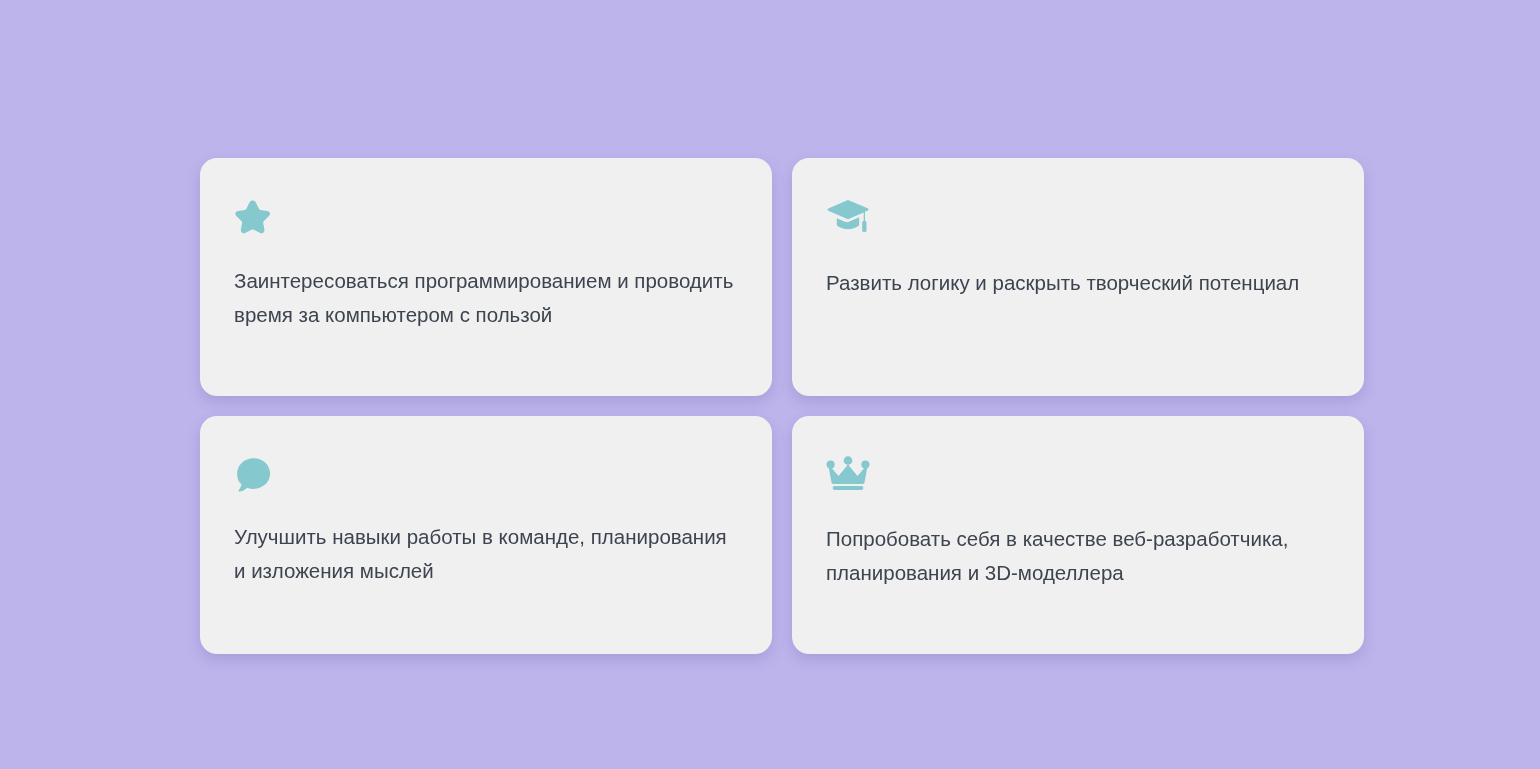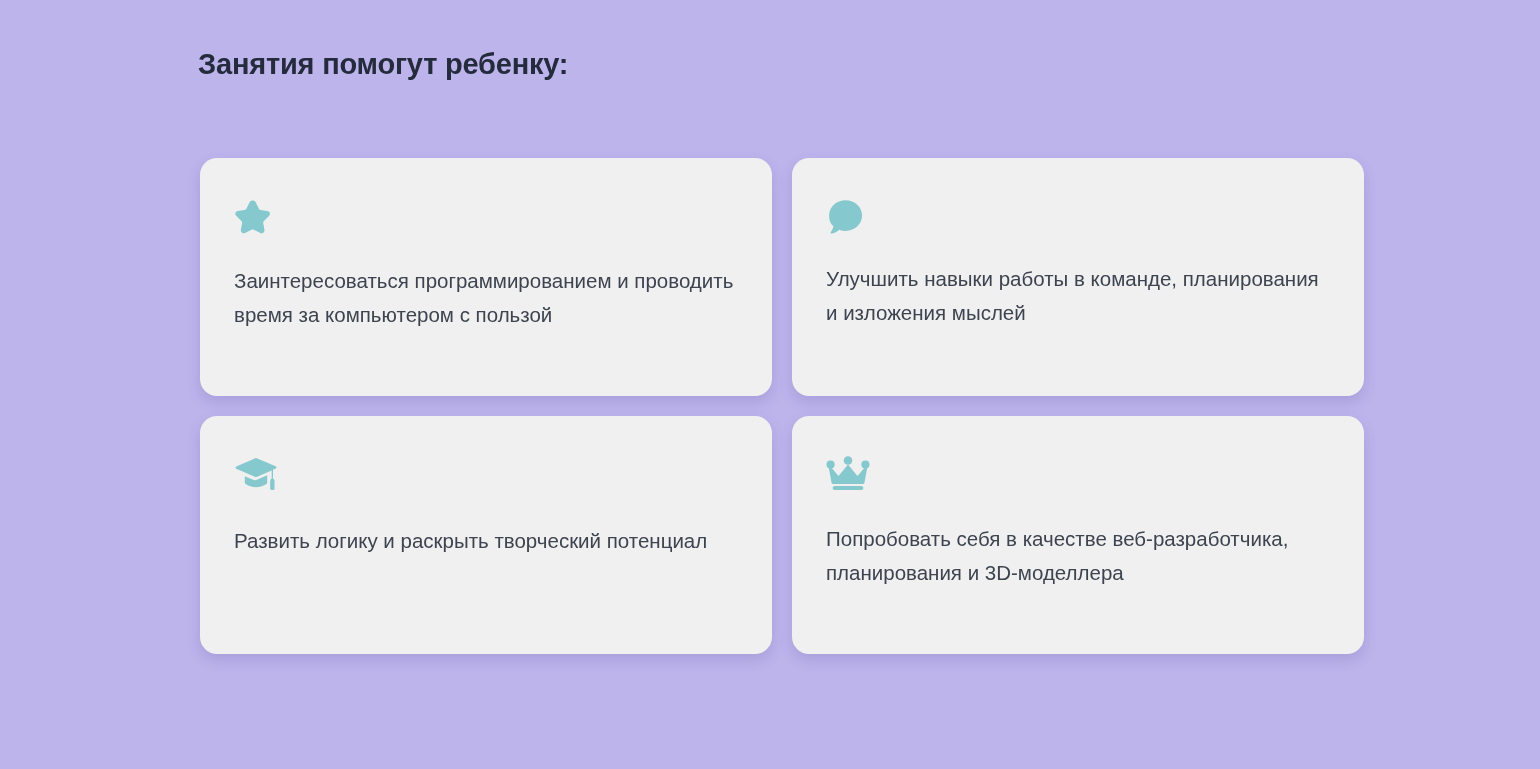--- a/index.html
+++ b/index.html
@@ -78,50 +78,49 @@
   .card--star    .card-icon { margin-bottom: 26px; }
   .card--cap     .card-icon { margin-bottom: 28px; }
   .card--bubble  .card-icon { margin-bottom: 24px; }
   .card--crown   .card-icon { margin-bottom: 26px; }
 </style>
 </head>
 <body>
 
 <div class="page">
 
-  <h2 class="section-heading">Занятия помогут ребенку:</h2>
 
   <div class="card-grid">
 
     <div class="card card--star">
       <span class="card-icon">
         <svg width="38" height="38" viewBox="0 0 38 38" aria-hidden="true">
           <path fill="#85c9cf" d="M19 2.4c1.4 0 2.2.9 2.8 2.1l3 6.1c.4.8.9 1.2 1.8 1.3l6.7 1c1.4.2 2.3.8 2.6 2.1.3 1.3-.2 2.3-1.2 3.2l-4.8 4.7c-.6.6-.8 1.2-.7 2.1l1.2 6.6c.2 1.4-.1 2.4-1.2 3.2-1.1.8-2.2.7-3.4 0l-6-3.1c-.8-.4-1.5-.4-2.3 0l-6 3.1c-1.2.6-2.3.8-3.4 0-1.1-.8-1.4-1.8-1.2-3.2l1.2-6.6c.1-.9-.1-1.5-.7-2.1L2.6 18.2c-1-1-1.5-2-1.2-3.2.3-1.3 1.2-1.9 2.6-2.1l6.7-1c.9-.1 1.4-.5 1.8-1.3l3-6.1c.6-1.2 1.4-2.1 2.8-2.1z"></path>
         </svg>
       </span>
       <p class="card-text">Заинтересоваться программированием и проводить время за компьютером с пользой</p>
     </div>
 
-    <div class="card card--bubble">
-      <span class="card-icon">
-        <svg width="38" height="38" viewBox="0 0 38 38" aria-hidden="true">
-          <path fill="#85c9cf" d="M19.6 2.3c9.3 0 16.5 6.8 16.5 15.3s-7.2 15.3-16.5 15.3c-2.3 0-4.5-.4-6.5-1.2-1.6 1.6-4 3.3-7.3 3.9-.9.2-1.5-.8-1-1.5 1.2-1.6 2.3-3.7 2.6-5.8C4 25.4 3.1 21.9 3.1 17.6 3.1 9.1 10.3 2.3 19.6 2.3z"></path>
-        </svg>
-      </span>
-      <p class="card-text">Улучшить навыки работы в команде, планирования и изложения мыслей</p>
-    </div>
-
     <div class="card card--cap">
       <span class="card-icon">
         <svg width="44" height="36" viewBox="0 0 44 36" aria-hidden="true">
           <path fill="#85c9cf" d="M21.4 2.2 2.3 10.5c-1 .4-1 1.9 0 2.3l19.1 8.3c.4.2.8.2 1.2 0l15.1-6.6v8.1c-.9.5-1.5 1.4-1.5 2.5v7.7c0 .7.5 1.2 1.2 1.2h1.9c.7 0 1.2-.5 1.2-1.2v-7.7c0-1.1-.6-2-1.5-2.5v-8.9l2.7-1.2c1-.4 1-1.9 0-2.3L22.6 2.2c-.4-.2-.8-.2-1.2 0z"></path>
           <path fill="#85c9cf" d="M10.8 19.3v7.1c0 .7.3 1.3.8 1.7 2.6 2 6.4 3.1 10.4 3.1s7.8-1.1 10.4-3.1c.5-.4.8-1 .8-1.7v-7.1l-10.3 4.5c-.6.3-1.2.4-1.9.4s-1.3-.1-1.9-.4l-8.3-3.6z"></path>
         </svg>
       </span>
       <p class="card-text">Развить логику и раскрыть творческий потенциал</p>
+    </div>
+
+    <div class="card card--bubble">
+      <span class="card-icon">
+        <svg width="38" height="38" viewBox="0 0 38 38" aria-hidden="true">
+          <path fill="#85c9cf" d="M19.6 2.3c9.3 0 16.5 6.8 16.5 15.3s-7.2 15.3-16.5 15.3c-2.3 0-4.5-.4-6.5-1.2-1.6 1.6-4 3.3-7.3 3.9-.9.2-1.5-.8-1-1.5 1.2-1.6 2.3-3.7 2.6-5.8C4 25.4 3.1 21.9 3.1 17.6 3.1 9.1 10.3 2.3 19.6 2.3z"></path>
+        </svg>
+      </span>
+      <p class="card-text">Улучшить навыки работы в команде, планирования и изложения мыслей</p>
     </div>
 
     <div class="card card--crown">
       <span class="card-icon">
         <svg width="44" height="36" viewBox="0 0 44 36" aria-hidden="true">
           <circle fill="#85c9cf" cx="4.6" cy="8.6" r="4.1"></circle>
           <circle fill="#85c9cf" cx="39.4" cy="8.6" r="4.1"></circle>
           <circle fill="#85c9cf" cx="22" cy="4.5" r="4.3"></circle>
           <path fill="#85c9cf" d="M22 8.6 31.5 20l7.2-8.6c.7.5 1.6.8 2.5.7l-2.7 14.4c-.2.9-1 1.6-2 1.6H7.5c-1 0-1.8-.7-2-1.6L2.8 12.1c.9.1 1.8-.2 2.5-.7L12.5 20 22 8.6z"></path>
           <rect fill="#85c9cf" x="6.6" y="30.1" width="30.8" height="3.9" rx="1.9"></rect>

